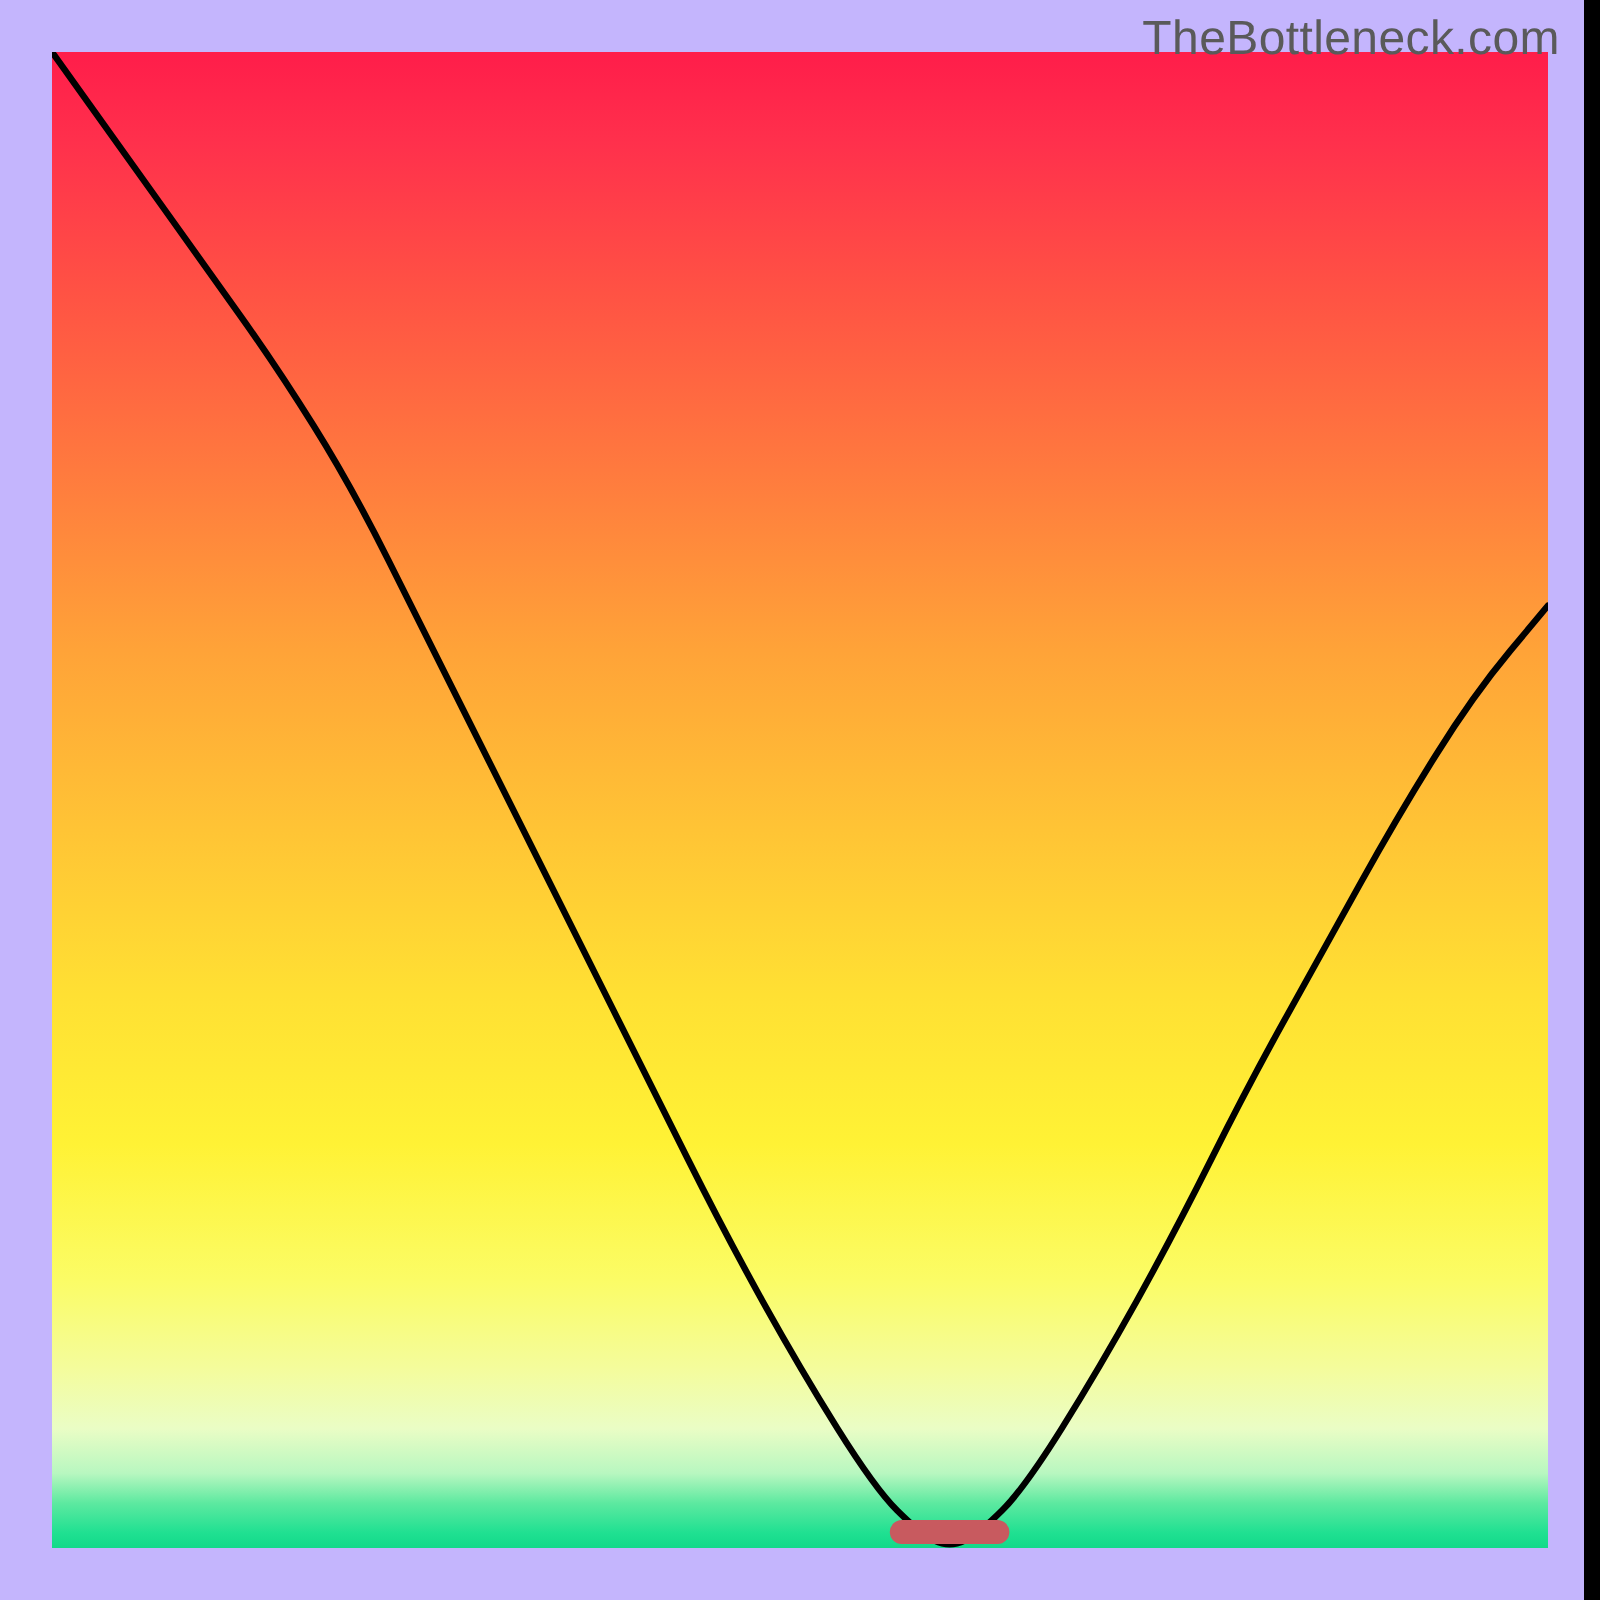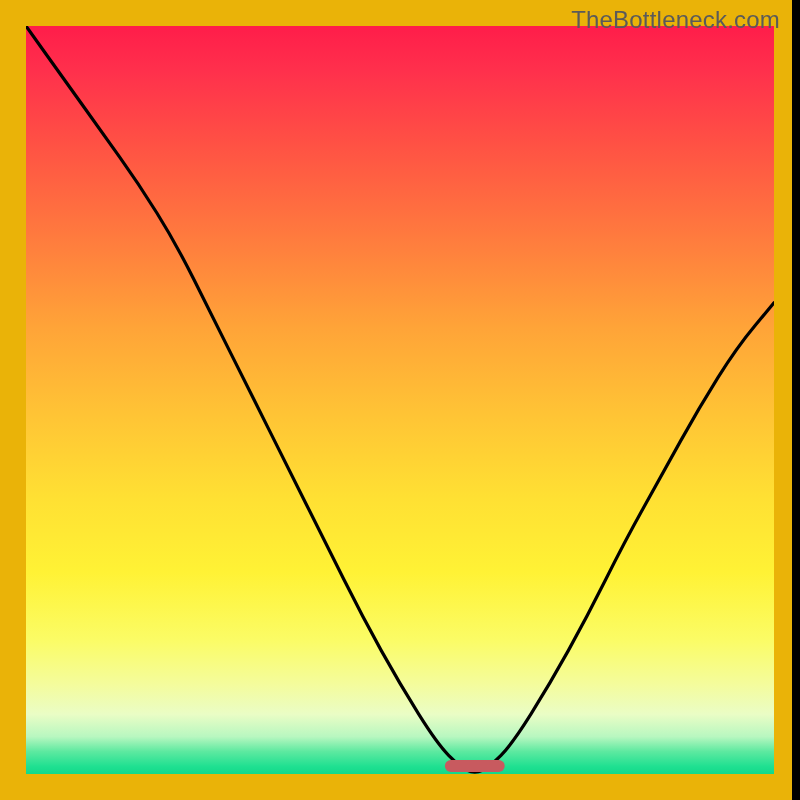--- a/index.html
+++ b/index.html
@@ -8,21 +8,21 @@
     width: 800px;
     height: 800px;
     overflow: hidden;
     font-family: Arial, Helvetica, sans-serif;
     background: #000;
   }
   .frame {
     position: relative;
     width: 792px;
     height: 800px;
-    background: #eab308;
+    background: #c4b5fd;
   }
   .watermark {
     position: absolute;
     top: 6px;
     right: 12px;
     color: #5a5a5a;
     font-size: 24px;
     font-weight: 500;
     letter-spacing: 0.2px;
     z-index: 5;

